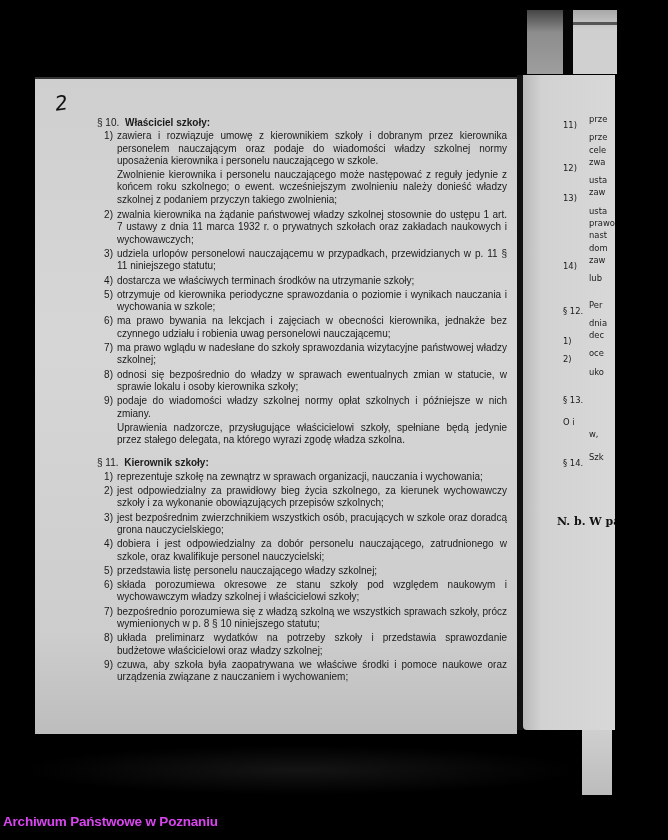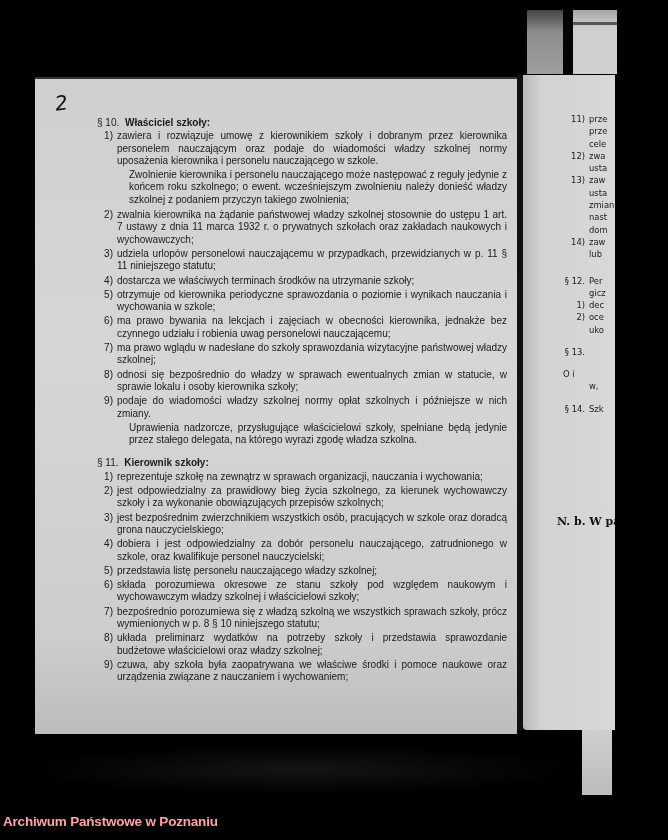--- a/index.html
+++ b/index.html
@@ -24,33 +24,33 @@
 
   .page-number { position:absolute; left:20px; top:12px; font-family:"DejaVu Sans", sans-serif;
     font-size:20px; color:#111; transform:rotate(-8deg); font-style:italic; }
   .doc-text { position:absolute; left:62px; top:38px; width:410px; color:#1a1a1a;
     font-family:Liberation Sans, sans-serif; font-size:10px; line-height:12.3px; }
   .section-head { font-weight:bold; margin:0 0 1px 0; }
   .section-head .sym { font-weight:normal; margin-right:3px; }
   .item { display:flex; margin-bottom:2px; }
   .item .num { width:16px; text-align:right; margin-right:4px; flex:0 0 16px; }
   .item .txt { flex:1; text-align:justify; }
-  .para { margin:1px 0 3px 32px; text-align:justify; }
+  .para { margin:1px 0 3px 20px; text-align:justify; }
   .spacer { height:8px; }
 
   .right-text { position:absolute; left:40px; top:38px; width:52px; overflow:hidden; white-space:nowrap;
     font-family:"DejaVu Sans", sans-serif; font-size:8.4px; line-height:12.3px; color:#1a1a1a; }
   .right-text .r-item { display:flex; }
-  .right-text .r-num { width:22px; text-align:right; margin-right:4px; flex:0 0 22px; }
+  .right-text .r-num { width:22px; margin-right:4px; flex:0 0 22px;margin-top:6px; }
   .right-text .r-cont { padding-left:26px; }
   .right-text .r-sec { font-weight:normal; }
   .right-stamp { position:absolute; left:34px; top:440px; font-family:"DejaVu Serif", serif;
     font-weight:bold; font-size:11px; color:#111; white-space:nowrap; width:58px; overflow:hidden; }
 
-  .footer { position:absolute; left:3px; top:814px; color:#fca5a5; font-family:"Liberation Sans", sans-serif;
+  .footer { position:absolute; left:3px; top:814px; color:#d946ef; font-family:"Liberation Sans", sans-serif;
     font-weight:bold; font-size:13.5px; letter-spacing:-0.2px; }
 </style>
 </head>
 <body>
 
 <div class="dark-dust"></div>
 
 <div class="frag-top-left"></div>
 <div class="frag-top-dark"></div>
 <div class="frag-top-right">
@@ -181,21 +181,21 @@
       <div class="r-item">
         <span class="r-num">13)</span>
         <span>zaw</span>
       </div>
       <div class="r-item">
         <span class="r-num"></span>
         <span>usta</span>
       </div>
       <div class="r-item">
         <span class="r-num"></span>
-        <span>zmian</span>
+        <span>prawo</span>
       </div>
       <div class="r-item">
         <span class="r-num"></span>
         <span>nast</span>
       </div>
       <div class="r-item">
         <span class="r-num"></span>
         <span>dom</span>
       </div>
       <div class="r-item">
@@ -204,21 +204,21 @@
       </div>
       <div class="r-item">
         <span class="r-num"></span>
         <span>lub</span>
       </div>
       <div style="height: 14px;"></div>
       <div class="r-item">
         <span class="r-num">§ 12.</span>
         <span class="r-sec">Per</span>
       </div>
-      <div class="r-cont">gicz</div>
+      <div class="r-cont">dnia</div>
       <div class="r-item">
         <span class="r-num">1)</span>
         <span>dec</span>
       </div>
       <div class="r-item">
         <span class="r-num">2)</span>
         <span>oce</span>
       </div>
       <div class="r-cont">uko</div>
       <div class="r-item" style="margin-top: 10px; flex-direction: column;">

